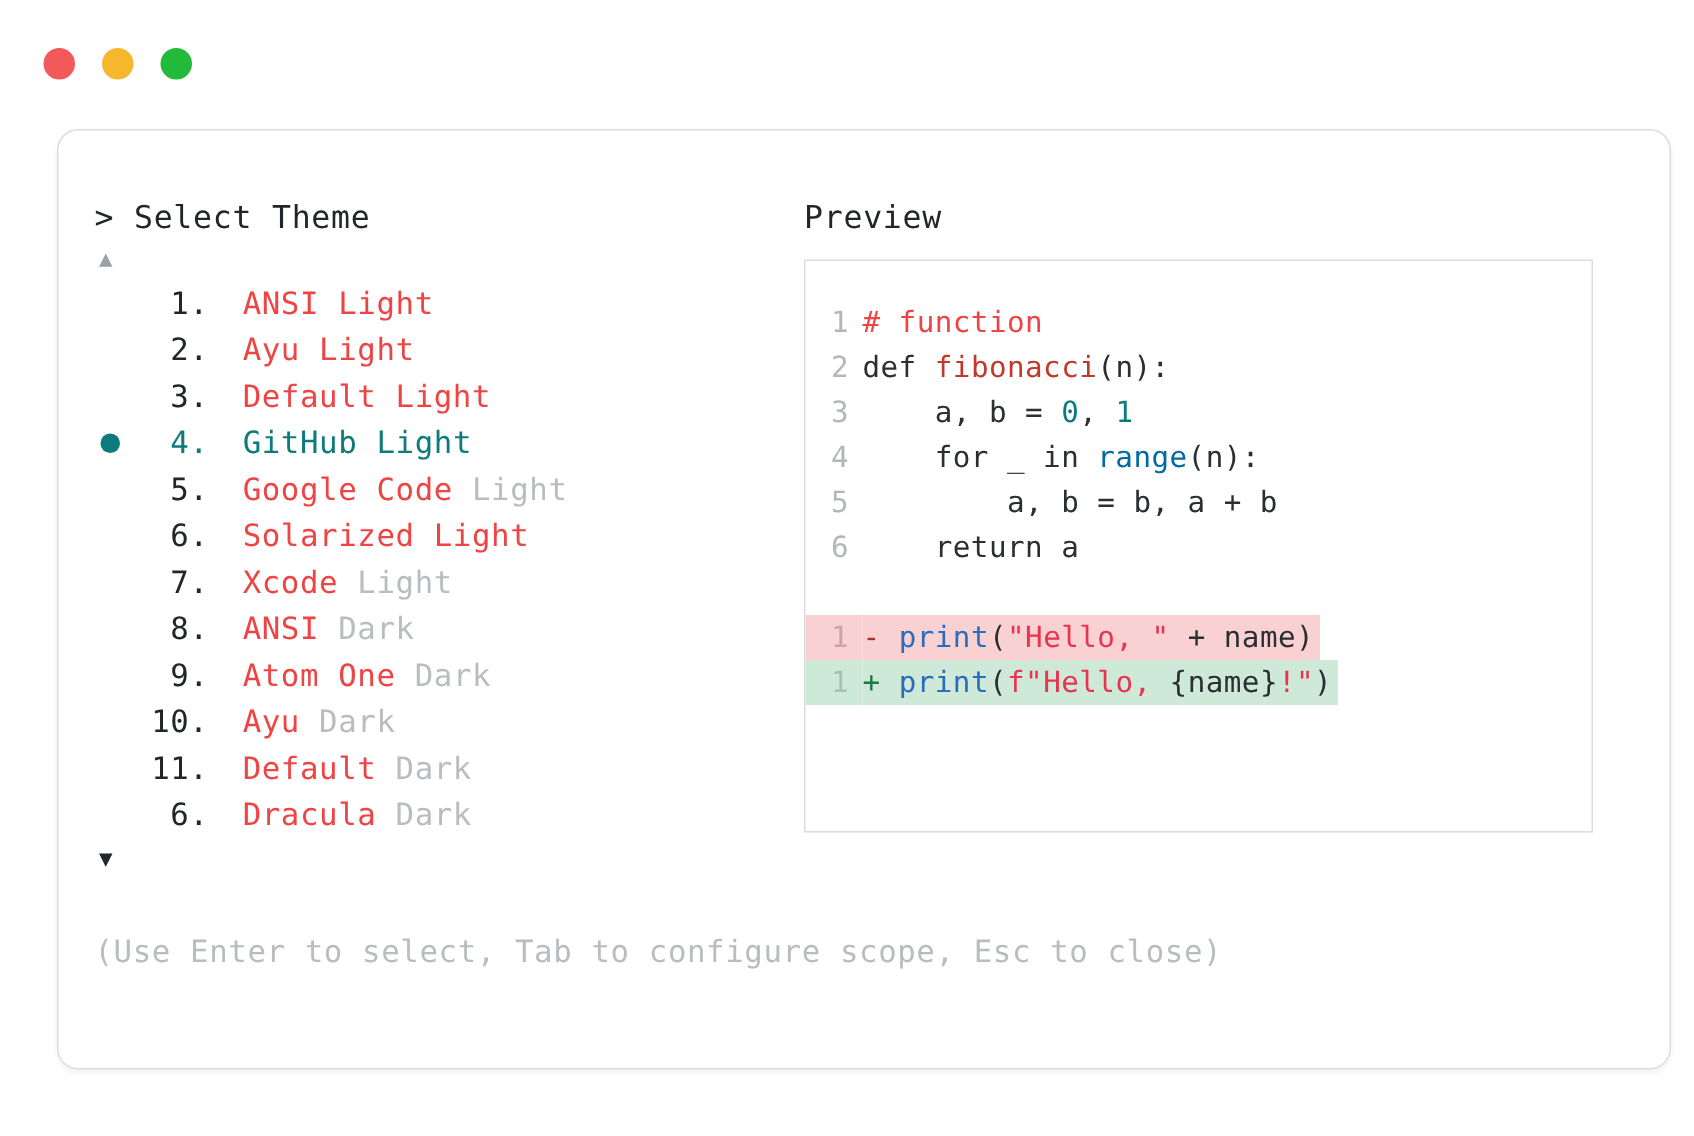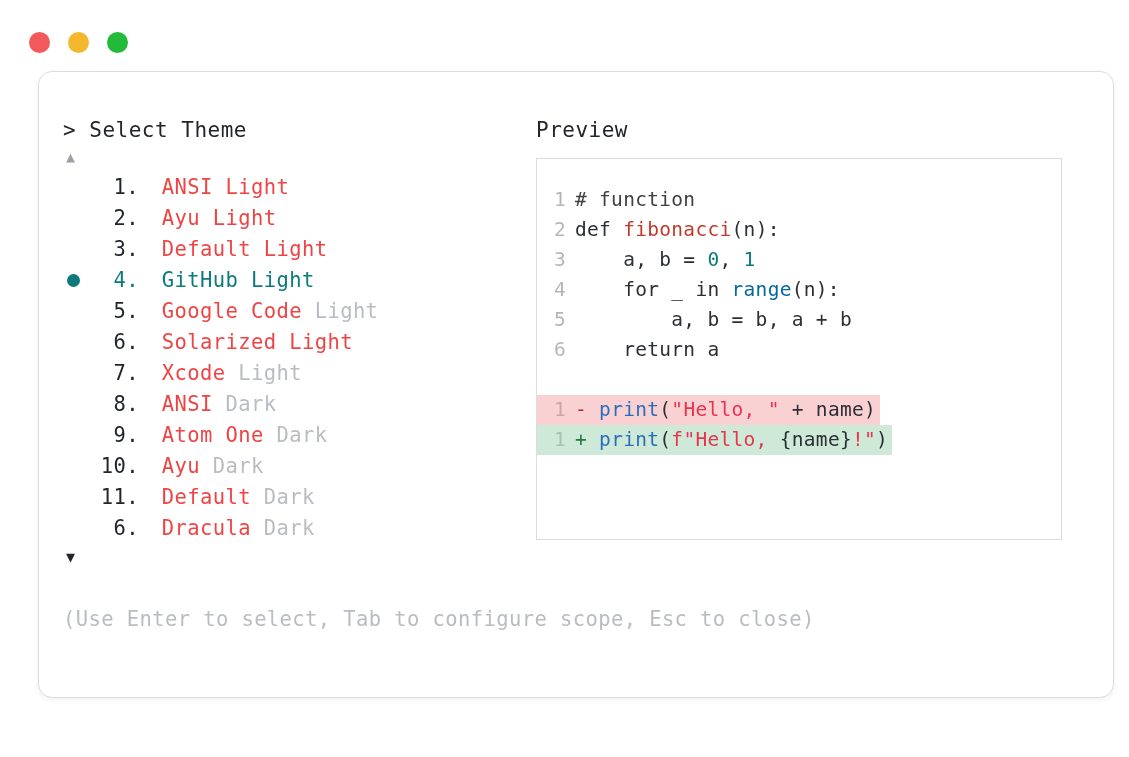--- a/index.html
+++ b/index.html
@@ -28,21 +28,21 @@
   }
   .dot { width: 21px; height: 21px; border-radius: 50%; }
   .dot-red    { background: #f2595a; }
   .dot-yellow { background: #f5b82c; }
   .dot-green  { background: #22bb39; }
 
   
   .card {
     position: absolute;
     left: 38px;
-    top: 71px;
+    top: 86px;
     width: 1076px;
     height: 627px;
     background: #ffffff;
     border: 1.5px solid #dcdcdc;
     border-radius: 14px;
     box-shadow: 0 2px 5px rgba(0,0,0,0.055);
   }
 
   .card-inner {
     position: relative;
@@ -156,21 +156,21 @@
   }
   .ln {
     flex: 0 0 38px;
     width: 38px;
     text-align: right;
     color: #b4b7ba;
     padding-right: 9px;
   }
   .code-text { color: #2b2f33; }
 
-  .tok-comment { color: #404040; }
+  .tok-comment { color: #ef4444; }
   .tok-keyword { color: #2b2f33; }
   .tok-func    { color: #c0392b; font-weight: 400; }
   .tok-builtin { color: #0369a1; }
   .tok-number  { color: #0d7b7b; }
   .tok-call    { color: #2a6dbd; }
   .tok-string  { color: #e8344e; }
   .tok-punct   { color: #2b2f33; }
 
   .spacer-line { height: 30px; }
 

